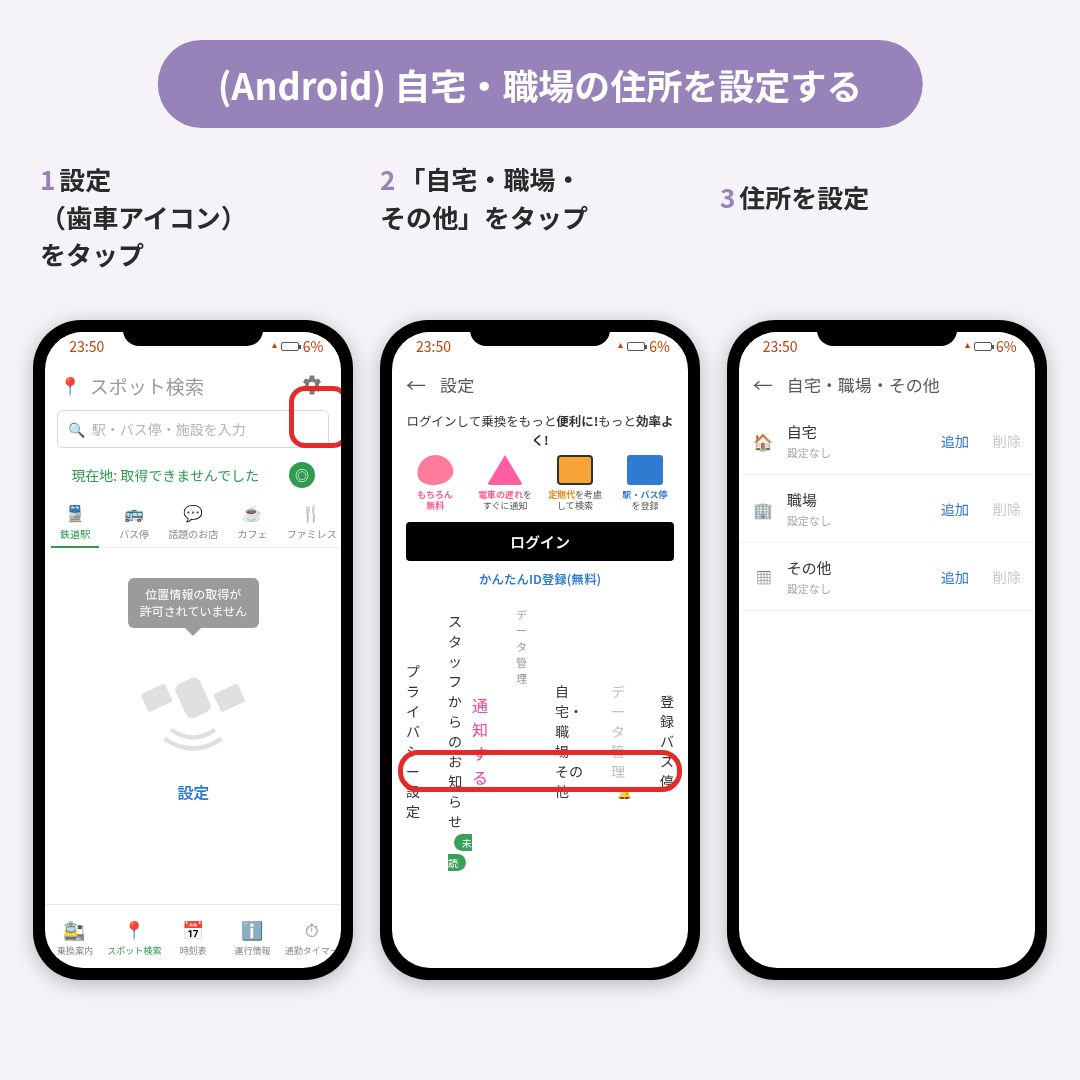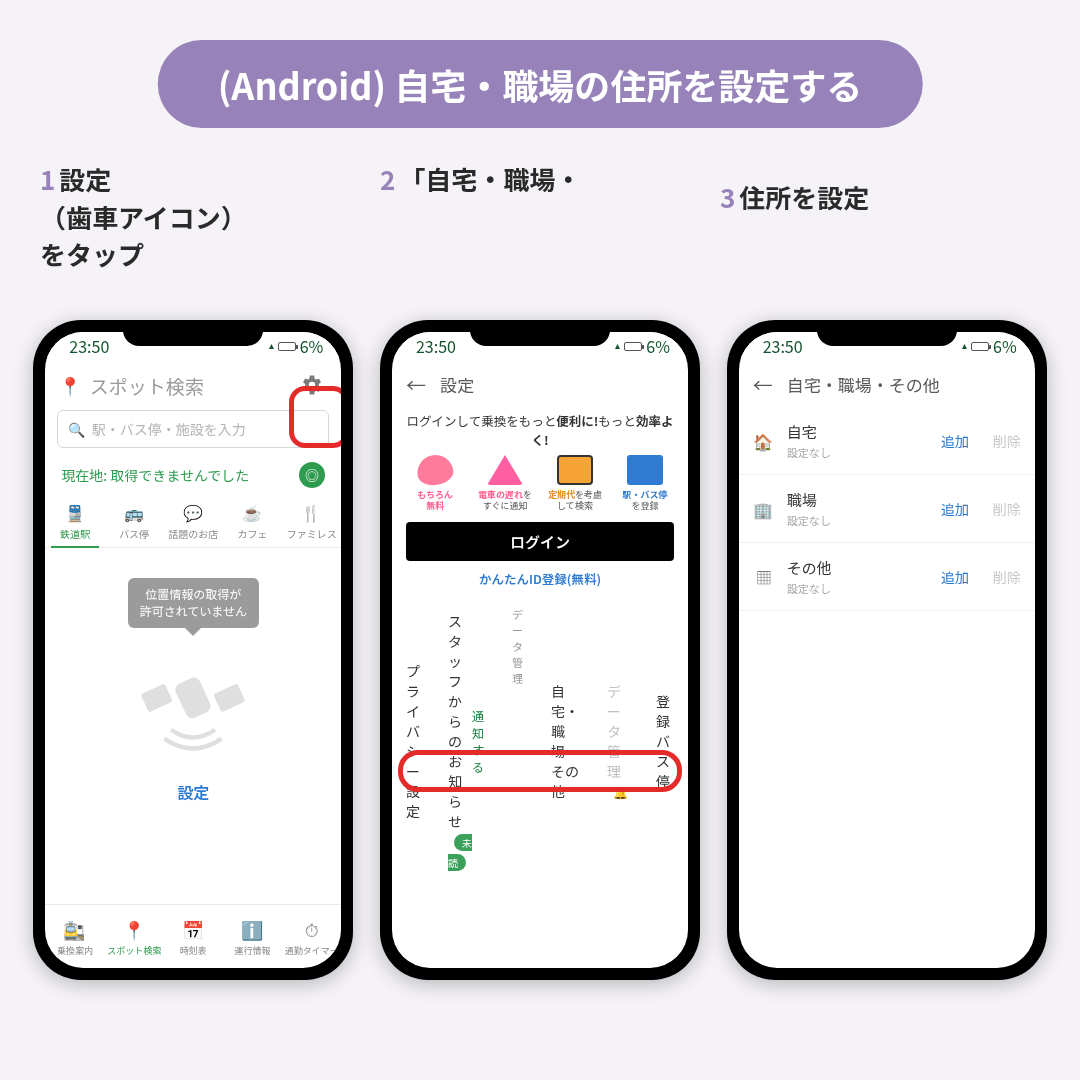--- a/index.html
+++ b/index.html
@@ -64,21 +64,21 @@
     border-radius: 38px;
     overflow: hidden;
     display: flex; flex-direction: column;
     position: relative;
   }
   .statusbar {
     height: 28px;
     background: #fff;
     display: flex; align-items: center; justify-content: space-between;
     padding: 0 18px 0 24px;
-    font-size: 16px; color: #14532d;
+    font-size: 14px; color: #c2410c;
   }
   .statusbar .right { display: flex; align-items: center; gap: 4px; }
   .wifi::before { content: "▾"; display:inline-block; transform: rotate(180deg); font-size:10px; }
   .batt { border:1px solid #555; width:18px; height:9px; border-radius:2px; position:relative; }
   .batt::after{content:"";position:absolute;right:-3px;top:2px;width:2px;height:4px;background:#555;}
 
   
   .p1-top {
     display: flex; align-items: center;
     padding: 10px 14px 6px;
@@ -92,21 +92,21 @@
   }
   .gear-svg{width:22px;height:22px;}
   .p1-search {
     margin: 4px 12px 8px;
     border:1px solid #d7d7d7; border-radius:6px;
     padding:8px 10px; display:flex; align-items:center; gap:6px;
     color:#b5b5b5; font-size:14px;
   }
   .p1-loc {
     display:flex; align-items:center; justify-content:space-between;
-    padding: 6px 16px 8px;
+    padding: 6px 26px 8px;
     font-size:14px;
   }
   .p1-loc .txt { color:#2e9b4f; }
   .p1-loc .target {
     width:26px;height:26px;border-radius:50%;
     background:#2e9b4f; display:flex;align-items:center;justify-content:center;
     color:#fff; font-size:14px;
   }
   .p1-tabs {
     display:flex; border-bottom:1px solid #eee;
@@ -170,21 +170,21 @@
   }
   .easy-id{color:#2b7ad1;text-align:center;font-size:12.5px;font-weight:600;margin-bottom:12px;}
   .p2-list{display:flex;flex-direction:row;}
   .p2-section-label{font-size:11px;color:#999;padding:6px 14px 2px;}
   .p2-item{
     padding:11px 14px;font-size:14px;color:#333;border-bottom:0px solid #f4f4f4;
     display:flex;align-items:center;justify-content:space-between;
   }
   .p2-item.faded{color:#bfbfbf;}
   .badge-unread{background:#3ba05a;color:#fff;font-size:10px;padding:1px 8px;border-radius:10px;margin-left:6px;}
-  .p2-item .meta{font-size:12px;color:#15803d;}
+  .p2-item .meta{font-size:16px;color:#ec4899;}
   .p2-item .bell{color:#ccc;font-size:12px;margin-left:6px;}
   .red-ring.r2{
     top:418px; left:6px; right:6px; height:42px; border-radius:20px;
   }
 
   
   .p3-list{display:flex;flex-direction:column;}
   .p3-item{
     display:flex;align-items:center;gap:12px;
     padding:14px 14px;border-bottom:1px solid #f1f1f1;
@@ -202,20 +202,21 @@
 <div class="title-pill">(Android) 自宅・職場の住所を設定する</div>
 
 <div class="steps">
   <div class="step-caption">
     <span class="num">1</span><span>設定</span><br>
     <span>（歯車アイコン）</span><br>
     <span>をタップ</span>
   </div>
   <div class="step-caption">
     <span class="num">2</span><span>「自宅・職場・</span><br>
+    <span>その他」をタップ</span>
   </div>
   <div class="step-caption" style="padding-top:18px;">
     <span class="num">3</span><span>住所を設定</span>
   </div>
 </div>
 
 <div class="phones">
 
   <div class="phone">
     <div class="notch"></div>

